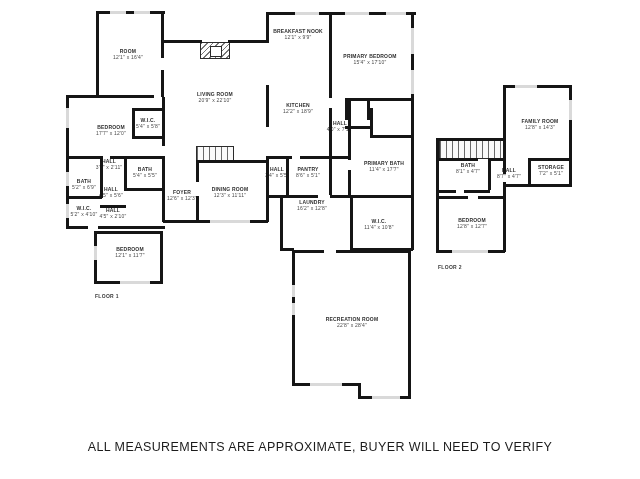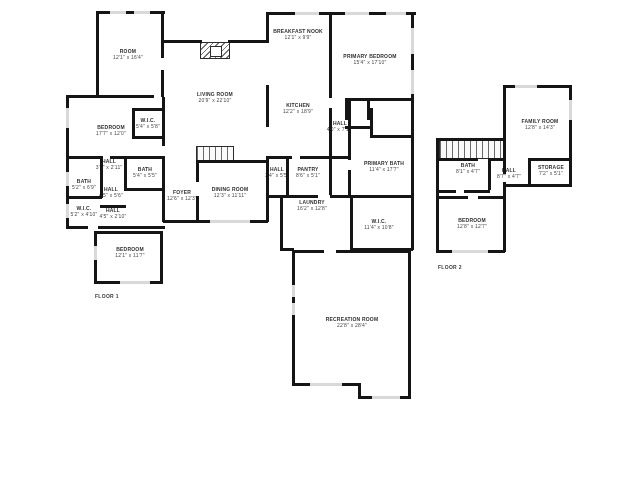--- a/index.html
+++ b/index.html
@@ -142,20 +142,21 @@
     <div class="rd">7'2" x 5'1"</div>
   </div>
   <div class="rl" style="left:472px;top:223px">
     <div class="rn">BEDROOM</div>
     <div class="rd">12'8" x 12'7"</div>
   </div>
 
   <div class="fl" style="left:95px;top:293px">FLOOR 1</div>
   <div class="fl" style="left:438px;top:264px">FLOOR 2</div>
 
+  <div class="disclaimer">ALL MEASUREMENTS ARE APPROXIMATE, BUYER WILL NEED TO VERIFY</div>
 <div class="w" style="left: 96px; top: 11px; width: 69px; height: 2.5px;"></div>
     <div class="w" style="left: 96px; top: 11px; width: 2.5px; height: 86px;"></div>
     <div class="w" style="left: 161px; top: 11px; width: 2.5px; height: 47px;"></div>
     <div class="w" style="left: 161px; top: 70px; width: 2.5px; height: 27px;"></div>
     <div class="w" style="left: 96px; top: 95px; width: 58px; height: 2.5px;"></div>
     <div class="w" style="left: 66px; top: 95px; width: 2.5px; height: 134px;"></div>
     <div class="w" style="left: 66px; top: 95px; width: 32px; height: 2.5px;"></div>
     <div class="w" style="left: 132px; top: 108px; width: 2.5px; height: 30px;"></div>
     <div class="w" style="left: 132px; top: 108px; width: 33px; height: 2.5px;"></div>
     <div class="w" style="left: 132px; top: 136px; width: 33px; height: 2.5px;"></div>

